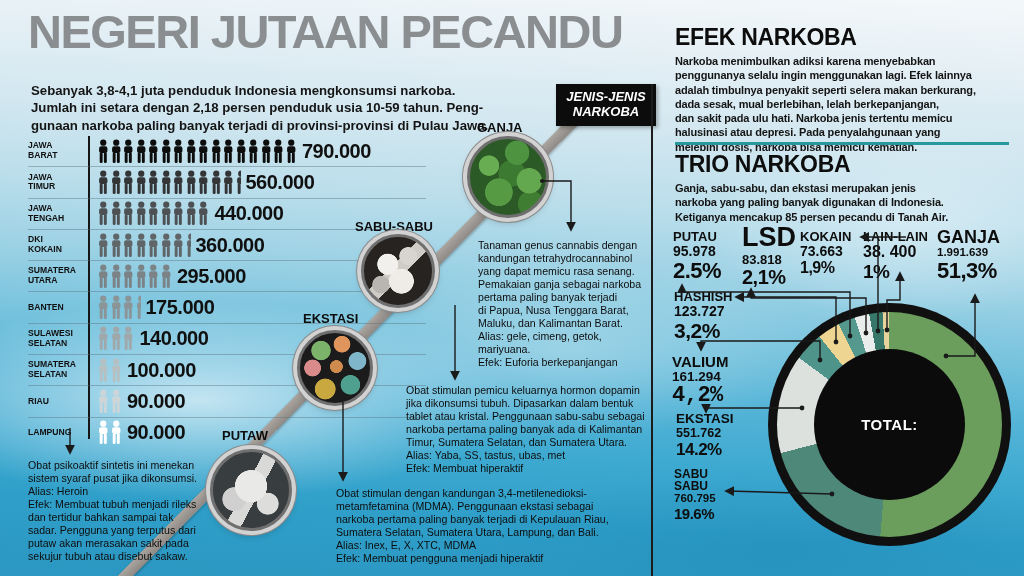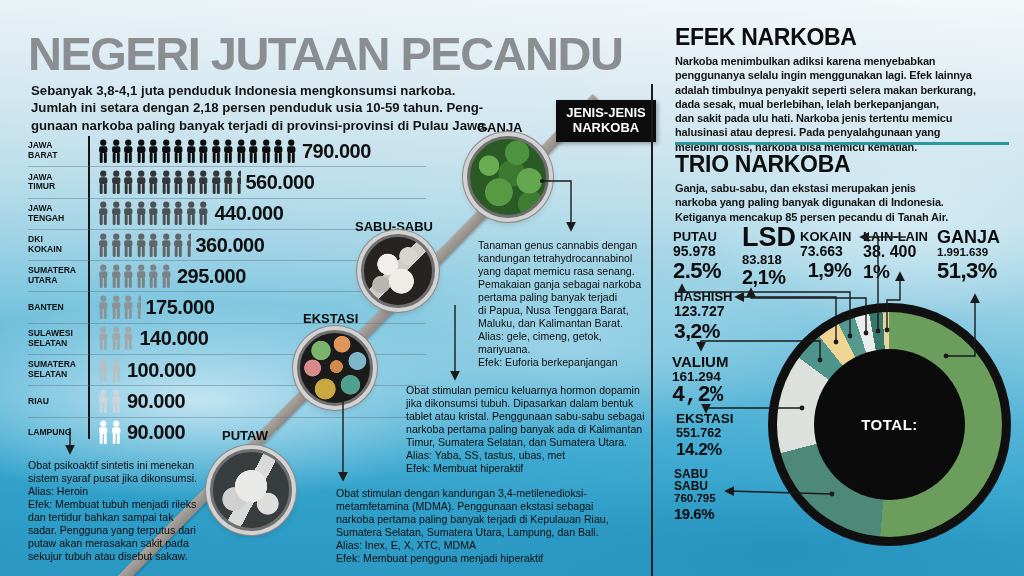--- a/index.html
+++ b/index.html
@@ -7,21 +7,21 @@
     position:relative;width:1024px;height:576px;overflow:hidden;
     font-family:"Liberation Sans",sans-serif;color:#101010;
     background:linear-gradient(183deg,#f4f8fa 0%,#e4eff5 12%,#d2e7f0 24%,#bbdeeb 36%,#9dd2e5 47%,#79c4de 57%,#55b4d7 67%,#3da9d0 77%,#2f9fc9 87%,#2b97c2 100%);
   }
   .wash{position:absolute;pointer-events:none;}
   .wash1{left:-120px;top:300px;width:640px;height:200px;background:radial-gradient(ellipse at center,rgba(235,246,251,.75),rgba(235,246,251,0) 70%);}
   .wash2{left:300px;top:260px;width:520px;height:180px;background:radial-gradient(ellipse at center,rgba(190,225,238,.55),rgba(190,225,238,0) 70%);}
   .wash3{left:420px;top:470px;width:720px;height:160px;background:radial-gradient(ellipse at center,rgba(20,120,170,.28),rgba(20,120,170,0) 72%);}
   .wash4{left:700px;top:120px;width:420px;height:200px;background:radial-gradient(ellipse at center,rgba(230,243,249,.6),rgba(230,243,249,0) 70%);}
 
-  .title{position:absolute;left:28px;top:26px;font-size:47px;font-weight:bold;color:#8a8e91;letter-spacing:-1.5px;white-space:pre;}
+  .title{position:absolute;left:28px;top:4px;font-size:47px;font-weight:bold;color:#8a8e91;letter-spacing:-1.5px;white-space:pre;}
   .intro{position:absolute;left:31px;top:82px;font-size:13.2px;font-weight:bold;line-height:1.32;white-space:pre;color:#151515;}
 
   
   #province-rows{position:absolute;left:28px;top:136px;width:398px;}
   .prow{display:flex;align-items:center;height:30.3px;border-bottom:1px solid rgba(90,115,128,.45);}
   .prow:last-child{border-bottom:none;}
   .plabel{width:60px;font-size:8.6px;font-weight:bold;line-height:1.15;white-space:pre-line;flex:none;}
   .picons{display:flex;align-items:center;margin-left:9px;flex:none;}
   .picon{width:12.5px;height:25px;flex:none;}
   .picon svg{width:100%;height:100%;display:block;}
@@ -38,22 +38,22 @@
   .c-sabu{left:361px;top:234px;width:68px;height:68px;
     background:radial-gradient(circle at 35% 40%,#f2f0ec 0 17%,rgba(0,0,0,0) 18%),radial-gradient(circle at 65% 28%,#d8d4cf 0 13%,rgba(0,0,0,0) 14%),radial-gradient(circle at 55% 65%,#efece8 0 21%,rgba(0,0,0,0) 22%),radial-gradient(circle at 25% 70%,#b9b5b0 0 12%,rgba(0,0,0,0) 13%),linear-gradient(135deg,rgba(0,0,0,0) 42%,#cfccc6 42% 56%,rgba(0,0,0,0) 56%),#262320;}
   .c-ekstasi{left:297px;top:330px;width:70px;height:70px;
     background:radial-gradient(circle at 30% 25%,#7cb36a 0 13%,rgba(0,0,0,0) 14%),radial-gradient(circle at 60% 16%,#e0955c 0 11%,rgba(0,0,0,0) 12%),radial-gradient(circle at 82% 40%,#7fb6c9 0 12%,rgba(0,0,0,0) 13%),radial-gradient(circle at 18% 50%,#d98a8a 0 12%,rgba(0,0,0,0) 13%),radial-gradient(circle at 36% 80%,#c9a83f 0 14%,rgba(0,0,0,0) 15%),radial-gradient(circle at 72% 74%,#4fa08f 0 13%,rgba(0,0,0,0) 14%),radial-gradient(circle at 52% 48%,#cf8a4e 0 12%,rgba(0,0,0,0) 13%),#1b1b1b;}
   .c-putaw{left:210px;top:449px;width:76px;height:76px;
     background:radial-gradient(circle at 50% 45%,#e9e9e7 0 28%,rgba(0,0,0,0) 29%),radial-gradient(circle at 28% 62%,#cfd0cf 0 16%,rgba(0,0,0,0) 17%),radial-gradient(circle at 72% 68%,#dddddb 0 14%,rgba(0,0,0,0) 15%),linear-gradient(118deg,rgba(0,0,0,0) 44%,#d9d9d7 44% 58%,rgba(0,0,0,0) 58%),#383d40;}
   .circle-label{position:absolute;font-size:13px;font-weight:bold;color:#0d0d0d;white-space:nowrap;}
 
   .desc{position:absolute;font-size:10.6px;font-weight:normal;line-height:1.23;white-space:pre;color:#0d0d0d;}
 
-  .badge{position:absolute;left:556px;top:100px;width:100px;height:42px;background:#0c0c0c;color:#fff;
-    display:flex;flex-direction:column;align-items:center;justify-content:center;font-size:13px;font-weight:bold;line-height:1.12;box-shadow:2px 2px 4px rgba(0,0,0,.3);}
+  .badge{position:absolute;left:556px;top:84px;width:100px;height:42px;background:#0c0c0c;color:#fff;
+    display:flex;flex-direction:column;align-items:center;justify-content:center;font-size:13px;font-weight:bold;line-height:1.12;box-shadow:2px 2px 4px rgba(0,0,0,.3);font-style:italic;}
   .vrule{position:absolute;left:651px;top:84px;width:2px;height:492px;background:#1c1c1c;}
 
   
   .rp-title{position:absolute;font-size:23px;font-weight:bold;letter-spacing:-.3px;color:#0d0d0d;white-space:nowrap;}
   .rp-body{position:absolute;font-size:11px;font-weight:bold;line-height:1.3;letter-spacing:-.15px;white-space:pre;color:#141414;}
   .tealline{position:absolute;left:675px;top:142px;width:334px;height:3px;background:#27989b;}
 
   
   .donut{position:absolute;left:768px;top:303px;width:243px;height:243px;border-radius:50%;background:#101010;}
   .donut-slices{position:absolute;left:9px;top:9px;right:9px;bottom:9px;border-radius:50%;}
@@ -738,21 +738,21 @@
   </div>
   <div id="stat-labels">
       <div class="stat" style="left: 937px; top: 228px;"><span class="nm" style="font-size: 18px;">GANJA</span><span class="val" style="font-size: 11.5px;">1.991.639</span><span class="pct" style="font-size: 22px;">51,3%</span></div>
       <div class="stat" style="left: 674px; top: 468px;"><span class="nm" style="font-size: 12px;">SABU
 SABU</span><span class="val" style="font-size: 11.5px;">760.795</span><span class="pct" style="font-size: 15px;">19.6%</span></div>
       <div class="stat" style="left: 676px; top: 412px;"><span class="nm" style="font-size: 13.5px;">EKSTASI</span><span class="val" style="font-size: 12.5px;">551.762</span><span class="pct" style="font-size: 17px;">14.2%</span></div>
       <div class="stat" style="left: 672px; top: 354px;"><span class="nm" style="font-size: 15px;">VALIUM</span><span class="val" style="font-size: 13.5px;">161.294</span><span class="pct" style="font-size: 22px; font-family: Liberation Mono, monospace;">4,2%</span></div>
       <div class="stat" style="left: 674px; top: 290px;"><span class="nm" style="font-size: 13px;">HASHISH</span><span class="val" style="font-size: 14px;">123.727</span><span class="pct" style="font-size: 21px;">3,2%</span></div>
       <div class="stat" style="left: 673px; top: 230px;"><span class="nm" style="font-size: 13px;">PUTAU</span><span class="val" style="font-size: 14px;">95.978</span><span class="pct" style="font-size: 22px;">2.5%</span></div>
       <div class="stat" style="left: 742px; top: 224px;"><span class="nm" style="font-size: 27px;">LSD</span><span class="val" style="font-size: 13px;">83.818</span><span class="pct" style="font-size: 20px;">2,1%</span></div>
-      <div class="stat" style="left: 800px; top: 230px;"><span class="nm" style="font-size: 13px;">KOKAIN</span><span class="val" style="font-size: 14px;">73.663</span><span class="pct" style="font-size: 20px; text-align: right;">1,9%</span></div>
+      <div class="stat" style="left: 800px; top: 230px;"><span class="nm" style="font-size: 13px;">KOKAIN</span><span class="val" style="font-size: 14px;">73.663</span><span class="pct" style="font-size: 16px;">1,9%</span></div>
       <div class="stat" style="left: 863px; top: 230px;"><span class="nm" style="font-size: 13px;">LAIN-LAIN</span><span class="val" style="font-size: 16px;">38. 400</span><span class="pct" style="font-size: 19px;">1%</span></div>
     </div>
 
   <svg class="overlay" width="1024" height="576">
     <defs>
       <marker id="ah" markerWidth="7" markerHeight="7" refX="5" refY="3.5" orient="auto">
         <path d="M0,0 L7,3.5 L0,7 z" fill="#1a1a1a"></path>
       </marker>
     </defs>
     <g stroke="#1a1a1a" stroke-width="1.4" fill="none">

